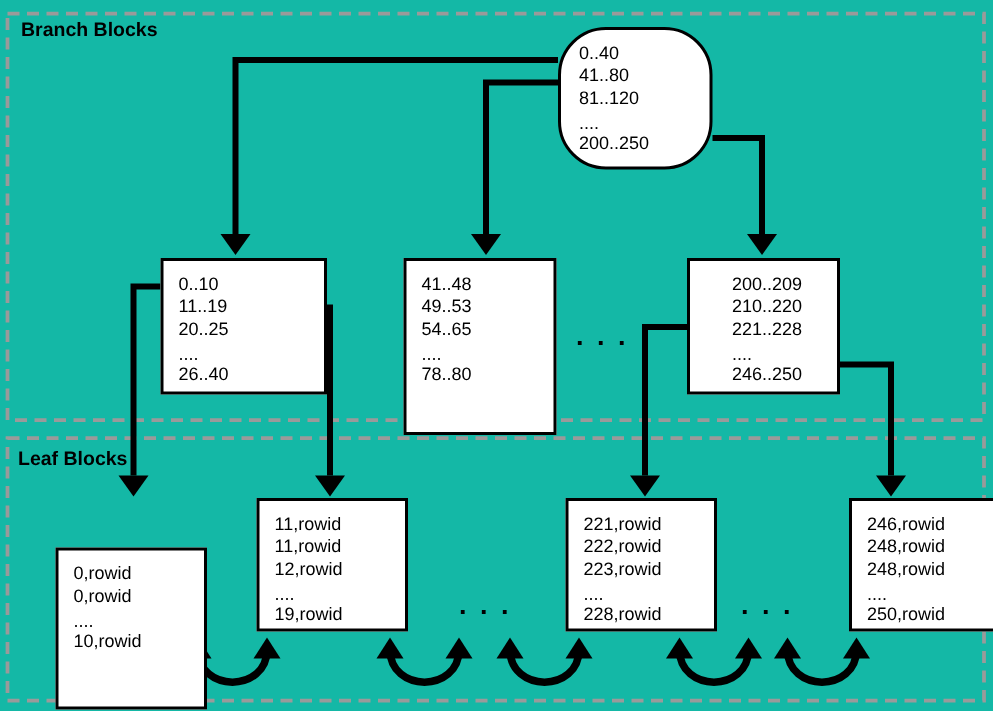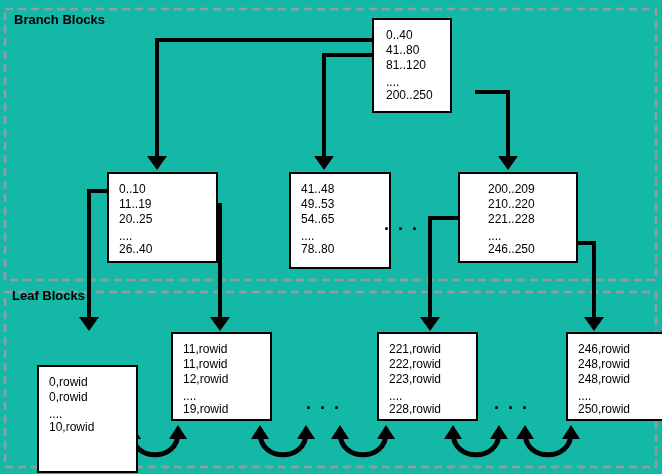--- a/index.html
+++ b/index.html
@@ -91,47 +91,47 @@
       <polygon points="490,439 508,439 499,425" fill="#000000"></polygon>
     </g>
     <g>
       <path d="M 525 433 C 525 462, 571 462, 571 433" fill="none" stroke="#000000" stroke-width="5"></path>
       <polygon points="516,439 534,439 525,425" fill="#000000"></polygon>
       <polygon points="562,439 580,439 571,425" fill="#000000"></polygon>
     </g>
   </svg>
 
   <div class="region-label" style="left:14px;top:12px;">Branch Blocks</div>
-  <div class="region-label" style="left:12px;top:288px;">Leaf Blocks</div>
+  <div class="region-label" style="left:12px;top:298px;">Leaf Blocks</div>
 
-  <div class="block" style="left:372px;top:18px;width:80px;height:95px;padding-left:12px;">
+  <div class="block" style="left:372px;top:18px;width:103px;height:95px;padding-left:12px;border-radius:32px;">
     <span class="entry">0..40</span>
     <span class="entry">41..80</span>
     <span class="entry">81..120</span>
     <span class="entry dots">....</span>
     <span class="entry">200..250</span>
   </div>
 
   <div class="block" style="left:107px;top:172px;width:111px;height:91px;">
     <span class="entry">0..10</span>
     <span class="entry">11..19</span>
     <span class="entry">20..25</span>
     <span class="entry dots">....</span>
     <span class="entry">26..40</span>
   </div>
 
-  <div class="block" style="left:289px;top:172px;width:102px;height:97px;">
+  <div class="block" style="left:269px;top:172px;width:102px;height:118px;">
     <span class="entry">41..48</span>
     <span class="entry">49..53</span>
     <span class="entry">54..65</span>
     <span class="entry dots">....</span>
     <span class="entry">78..80</span>
   </div>
 
-  <div class="block" style="left:458px;top:172px;width:120px;height:91px;padding-left:28px;">
+  <div class="block" style="left:458px;top:172px;width:102px;height:91px;padding-left:28px;">
     <span class="entry">200..209</span>
     <span class="entry">210..220</span>
     <span class="entry">221..228</span>
     <span class="entry dots">....</span>
     <span class="entry">246..250</span>
   </div>
 
   <div class="ellipsis" style="left:384px;top:214px;">. . .</div>
 
   <div class="block" style="left:37px;top:332px;width:101px;height:108px;margin-top:33px;">

